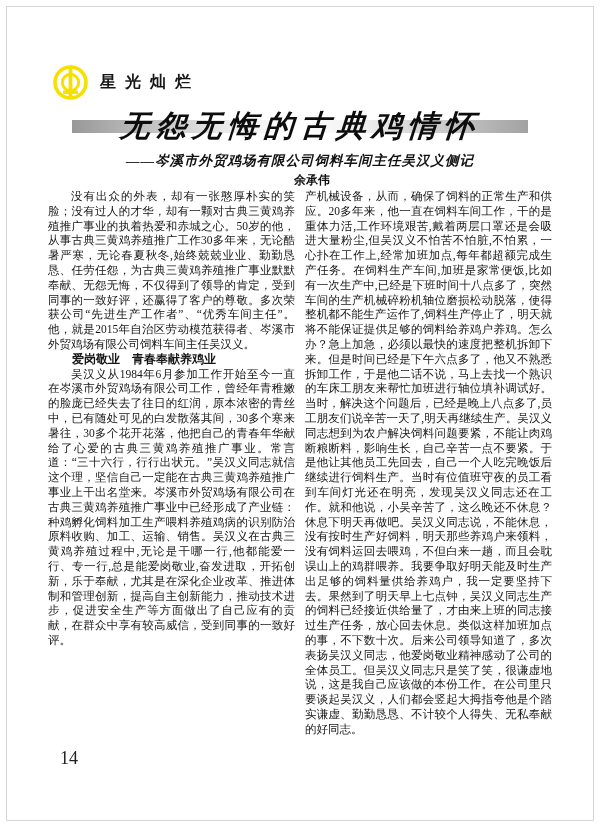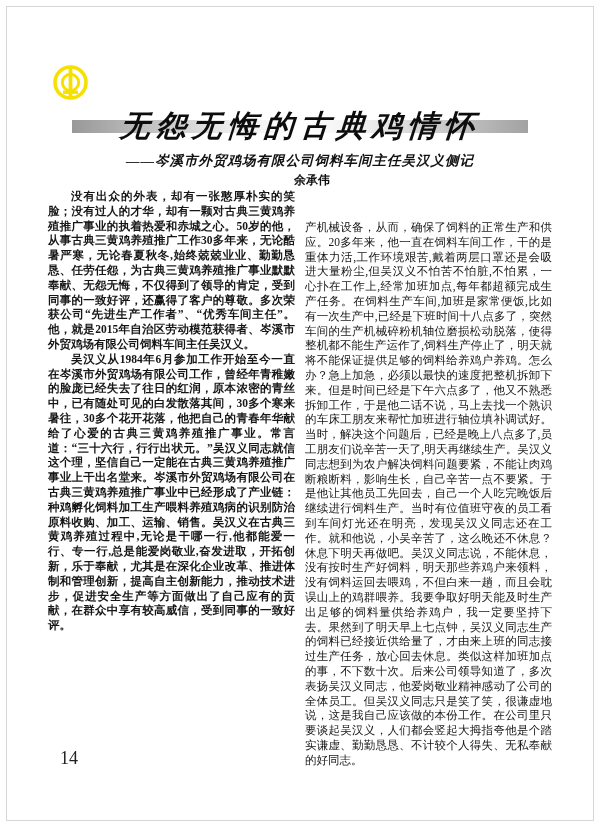--- a/index.html
+++ b/index.html
@@ -39,22 +39,22 @@
 
   
   .columns{
     position:absolute;left:48px;top:189px;width:504px;display:flex;gap:10px;
   }
   .col{flex:1;min-width:0;}
   .block{
     font-size:11.5px;line-height:14.8px;text-align:justify;
     margin:0;color:#161616;
   }
-  .block.p{text-indent:2em;font-weight:bold;}
-  .block.cont{text-indent:0;margin-top:31px;}
+  .block.p{text-indent:2em;}
+  .block.cont{text-indent:0;}
   .block.h2{font-weight:bold;text-indent:2em;font-size:12px;}
 
   
   .page-number{
     position:absolute;left:60px;top:748px;font-size:18px;color:#222;
     font-family:"Liberation Serif","DejaVu Serif",serif;
   }
 </style>
 </head>
 <body>
@@ -62,33 +62,35 @@
 <div class="page-edge"></div>
 
 <header>
   <div class="masthead">
     <svg width="37" height="37" viewBox="0 0 37 37" aria-hidden="true">
       <circle cx="18.5" cy="18.5" r="15.5" fill="none" stroke="#f5e000" stroke-width="3.6"></circle>
       <circle cx="18.5" cy="18.5" r="8.2" fill="none" stroke="#f5e000" stroke-width="3"></circle>
       <rect x="16.6" y="3.5" width="3.8" height="30" fill="#f5e000"></rect>
       <rect x="11" y="26.5" width="15" height="3.4" fill="#f5e000"></rect>
     </svg>
+    <span class="brand">星光灿烂</span>
   </div>
 
   <div class="title-band"></div>
   <div class="title-line">
     <h1>无怨无悔的古典鸡情怀</h1>
   </div>
   <div class="subtitle">——岑溪市外贸鸡场有限公司饲料车间主任吴汉义侧记</div>
   <div class="author">余承伟</div>
 </header>
 
 <main class="columns">
   <div class="col">
       <p class="block p">没有出众的外表，却有一张憨厚朴实的笑脸；没有过人的才华，却有一颗对古典三黄鸡养殖推广事业的执着热爱和赤城之心。50岁的他，从事古典三黄鸡养殖推广工作30多年来，无论酷暑严寒，无论春夏秋冬,始终兢兢业业、勤勤恳恳、任劳任怨，为古典三黄鸡养殖推广事业默默奉献、无怨无悔，不仅得到了领导的肯定，受到同事的一致好评，还赢得了客户的尊敬。多次荣获公司“先进生产工作者”、“优秀车间主任”。他，就是2015年自治区劳动模范获得者、岑溪市外贸鸡场有限公司饲料车间主任吴汉义。</p>
+      <p class="block h2">爱岗敬业　青春奉献养鸡业</p>
       <p class="block p">吴汉义从1984年6月参加工作开始至今一直在岑溪市外贸鸡场有限公司工作，曾经年青稚嫩的脸庞已经失去了往日的红润，原本浓密的青丝中，已有随处可见的白发散落其间，30多个寒来暑往，30多个花开花落，他把自己的青春年华献给了心爱的古典三黄鸡养殖推广事业。常言道：“三十六行，行行出状元。”吴汉义同志就信这个理，坚信自己一定能在古典三黄鸡养殖推广事业上干出名堂来。岑溪市外贸鸡场有限公司在古典三黄鸡养殖推广事业中已经形成了产业链：种鸡孵化饲料加工生产喂料养殖鸡病的识别防治原料收购、加工、运输、销售。吴汉义在古典三黄鸡养殖过程中,无论是干哪一行,他都能爱一行、专一行,总是能爱岗敬业,奋发进取，开拓创新，乐于奉献，尤其是在深化企业改革、推进体制和管理创新，提高自主创新能力，推动技术进步，促进安全生产等方面做出了自己应有的贡献，在群众中享有较高威信，受到同事的一致好评。</p>
     </div>
   <div class="col">
       <p class="block cont">产机械设备，从而，确保了饲料的正常生产和供应。20多年来，他一直在饲料车间工作，干的是重体力活,工作环境艰苦,戴着两层口罩还是会吸进大量粉尘,但吴汉义不怕苦不怕脏,不怕累，一心扑在工作上,经常加班加点,每年都超额完成生产任务。在饲料生产车间,加班是家常便饭,比如有一次生产中,已经是下班时间十八点多了，突然车间的生产机械碎粉机轴位磨损松动脱落，使得整机都不能生产运作了,饲料生产停止了，明天就将不能保证提供足够的饲料给养鸡户养鸡。怎么办？急上加急，必须以最快的速度把整机拆卸下来。但是时间已经是下午六点多了，他又不熟悉拆卸工作，于是他二话不说，马上去找一个熟识的车床工朋友来帮忙加班进行轴位填补调试好。当时，解决这个问题后，已经是晚上八点多了,员工朋友们说辛苦一天了,明天再继续生产。吴汉义同志想到为农户解决饲料问题要紧，不能让肉鸡断粮断料，影响生长，自己辛苦一点不要紧。于是他让其他员工先回去，自己一个人吃完晚饭后继续进行饲料生产。当时有位值班守夜的员工看到车间灯光还在明亮，发现吴汉义同志还在工作。就和他说，小吴辛苦了，这么晚还不休息？休息下明天再做吧。吴汉义同志说，不能休息，没有按时生产好饲料，明天那些养鸡户来领料，没有饲料运回去喂鸡，不但白来一趟，而且会耽误山上的鸡群喂养。我要争取好明天能及时生产出足够的饲料量供给养鸡户，我一定要坚持下去。果然到了明天早上七点钟，吴汉义同志生产的饲料已经接近供给量了，才由来上班的同志接过生产任务，放心回去休息。类似这样加班加点的事，不下数十次。后来公司领导知道了，多次表扬吴汉义同志，他爱岗敬业精神感动了公司的全体员工。但吴汉义同志只是笑了笑，很谦虚地说，这是我自己应该做的本份工作。在公司里只要谈起吴汉义，人们都会竖起大拇指夸他是个踏实谦虚、勤勤恳恳、不计较个人得失、无私奉献的好同志。</p>
     </div>
 </main>
 
 <footer>
   <span class="page-number">14</span>
 </footer>

